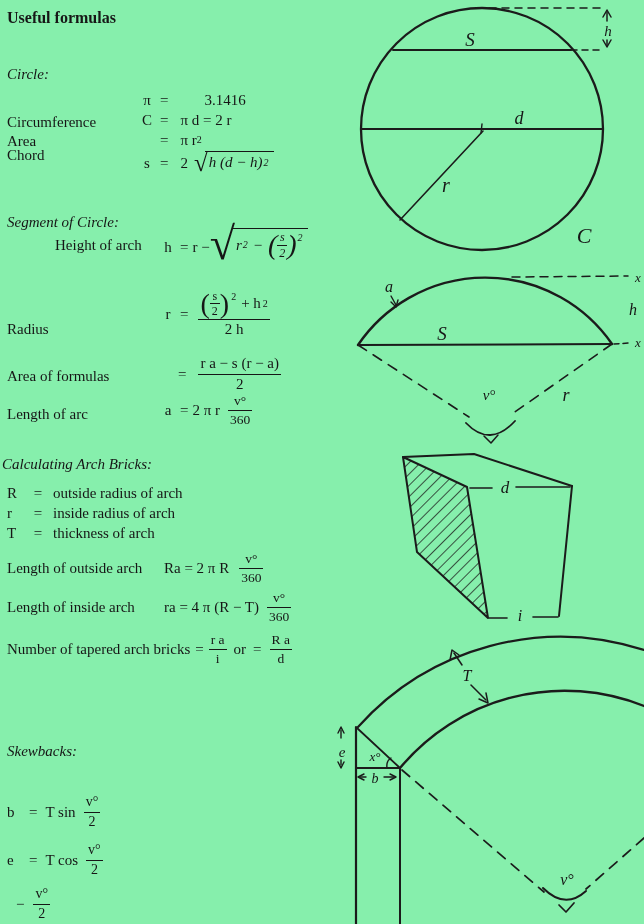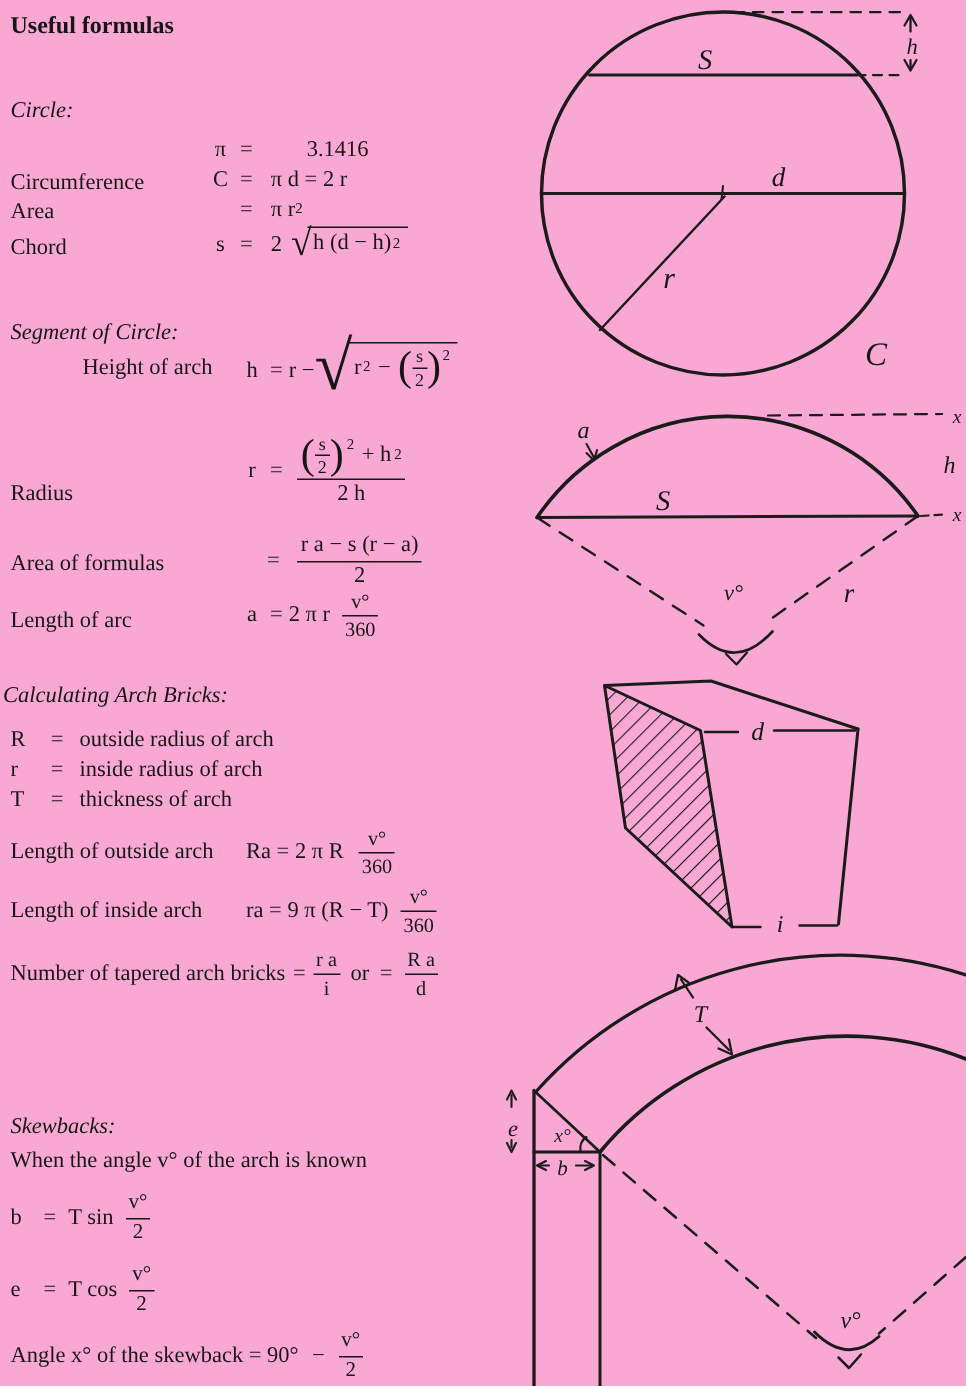--- a/index.html
+++ b/index.html
@@ -1,37 +1,37 @@
 <!DOCTYPE html>
 <html><head>
 <meta charset="utf-8">
 <style>
   html,body{margin:0;padding:0;background:#e8e8e8;}
-  .page{position:relative;width:644px;height:924px;background:#f9a8d4;color:#161616;
+  .page{position:relative;width:644px;height:924px;background:#86efac;color:#161616;
         font-family:"Liberation Serif",serif;overflow:hidden;}
   .t{position:absolute;white-space:pre;}
   .title{font-weight:bold;font-size:16px;}
   .head{font-style:italic;font-size:15px;}
   .lab{font-size:15px;}
   .row{position:absolute;display:flex;align-items:center;white-space:pre;font-size:15px;}
   .sym{display:inline-block;width:18px;text-align:center;}
   .sym2{display:inline-block;width:16px;text-align:center;}
   .eqs{display:inline-block;margin:0 4px;}
   .ml6{margin-left:6px;} .ml8{margin-left:8px;} .ml10{margin-left:10px;} .ml16{margin-left:32px;}
   .lblw{display:inline-block;width:157px;}
   .frac{display:inline-flex;flex-direction:column;align-items:center;font-size:13.5px;line-height:1.15;vertical-align:middle;}
   .frac .bar{align-self:stretch;border-top:1.4px solid #161616;height:0;margin:1px 0;}
   .frac .num,.frac .den{padding:0 2px;display:inline-flex;align-items:center;gap:2px;}
   .mini{font-size:12px;line-height:1.05;}
   .pgroup{display:inline-flex;align-items:center;}
   .bigparen{font-size:28px;line-height:.85;}
   .psup{font-size:10px;align-self:flex-start;margin-top:1px;}
   .sqrt{display:inline-flex;align-items:flex-start;}
   .sqrt .sign{line-height:.95;margin-right:-3px;}
-  .sqrt .radicand{border-top:1.5px solid #161616;display:inline-flex;align-items:center;padding:2px 5px 0 4px;gap:1px;}
+  .sqrt .radicand{border-top:1.5px solid #161616;display:inline-flex;align-items:center;padding:2px 5px 0 4px;gap:1px;font-style:italic;}
   .sqrt-sm .sign{font-size:25px;}
   .sqrt-lg .sign{font-size:46px;margin-top:-6px;}
   sup{font-size:10px;line-height:0;}
   svg{position:absolute;}
   svg text{font-family:"Liberation Serif",serif;font-style:italic;fill:#161616;}
   svg .ln{stroke:#1b1b1b;fill:none;stroke-linecap:round;stroke-linejoin:round;}
 </style>
 </head>
 <body>
 
@@ -54,21 +54,21 @@
     <span class="ml8">π d = 2 r</span>
   </div>
 
   <div class="t lab" style="left:7px;top:133px;">Area</div>
   <div class="row" style="left:138px;top:131px;height:18px;">
     <span class="sym"></span>
     <span class="eqs">=</span>
     <span class="ml8">π r</span><sup>2</sup>
   </div>
 
-  <div class="t lab" style="left:7px;top:157px;">Chord</div>
+  <div class="t lab" style="left:7px;top:147px;">Chord</div>
   <div class="row" style="left:138px;top:148px;height:30px;">
     <span class="sym">s</span>
     <span class="eqs">=</span>
     <span class="ml8">2</span>
     <span class="sqrt sqrt-sm ml6">
       <span class="sign">√</span>
       <span class="radicand">
         <span>h (d − h)</span><sup>2</sup>
       </span>
     </span>
@@ -168,21 +168,21 @@
     <span>Ra = 2 π R</span>
     <span class="frac ml10">
       <span class="num">v°</span>
       <span class="bar"></span>
       <span class="den">360</span>
     </span>
   </div>
 
   <div class="row" style="left:7px;top:590px;height:34px;">
     <span class="lblw">Length of inside arch</span>
-    <span>ra = 9 π (R − T)</span>
+    <span>ra = 4 π (R − T)</span>
     <span class="frac ml8">
       <span class="num">v°</span>
       <span class="bar"></span>
       <span class="den">360</span>
     </span>
   </div>
 
   <div class="row" style="left:7px;top:632px;height:34px;justify-content:space-between;">
     <span>Number of tapered arch bricks</span>
     <span class="eqs" style="margin:0 5px;">=</span>
@@ -194,21 +194,20 @@
     <span style="margin:0 7px;">or</span>
     <span>=</span>
     <span class="frac ml8">
       <span class="num">R a</span>
       <span class="bar"></span>
       <span class="den">d</span>
     </span>
   </div>
 
   <div class="t head" style="left:7px;top:743px;">Skewbacks:</div>
-  <div class="t lab" style="left:7px;top:766px;">When the angle v° of the arch is known</div>
 
   <div class="row" style="left:7px;top:794px;height:36px;">
     <span style="display:inline-block;width:14px;">b</span>
     <span style="margin:0 8px;">=</span>
     <span>T sin</span>
     <span class="frac ml8" style="font-size:14px;">
       <span class="num">v°</span>
       <span class="bar"></span>
       <span class="den">2</span>
     </span>
@@ -219,21 +218,20 @@
     <span style="margin:0 8px;">=</span>
     <span>T cos</span>
     <span class="frac ml8" style="font-size:14px;">
       <span class="num">v°</span>
       <span class="bar"></span>
       <span class="den">2</span>
     </span>
   </div>
 
   <div class="row" style="left:7px;top:886px;height:36px;">
-    <span>Angle x° of the skewback = 90°</span>
     <span style="margin:0 9px;">−</span>
     <span class="frac" style="font-size:14px;">
       <span class="num">v°</span>
       <span class="bar"></span>
       <span class="den">2</span>
     </span>
   </div>
 
   <svg style="left:352px;top:0;" width="292" height="262" viewBox="352 0 292 262">
     <circle class="ln" cx="482" cy="129" r="121" stroke-width="2.3"></circle>

